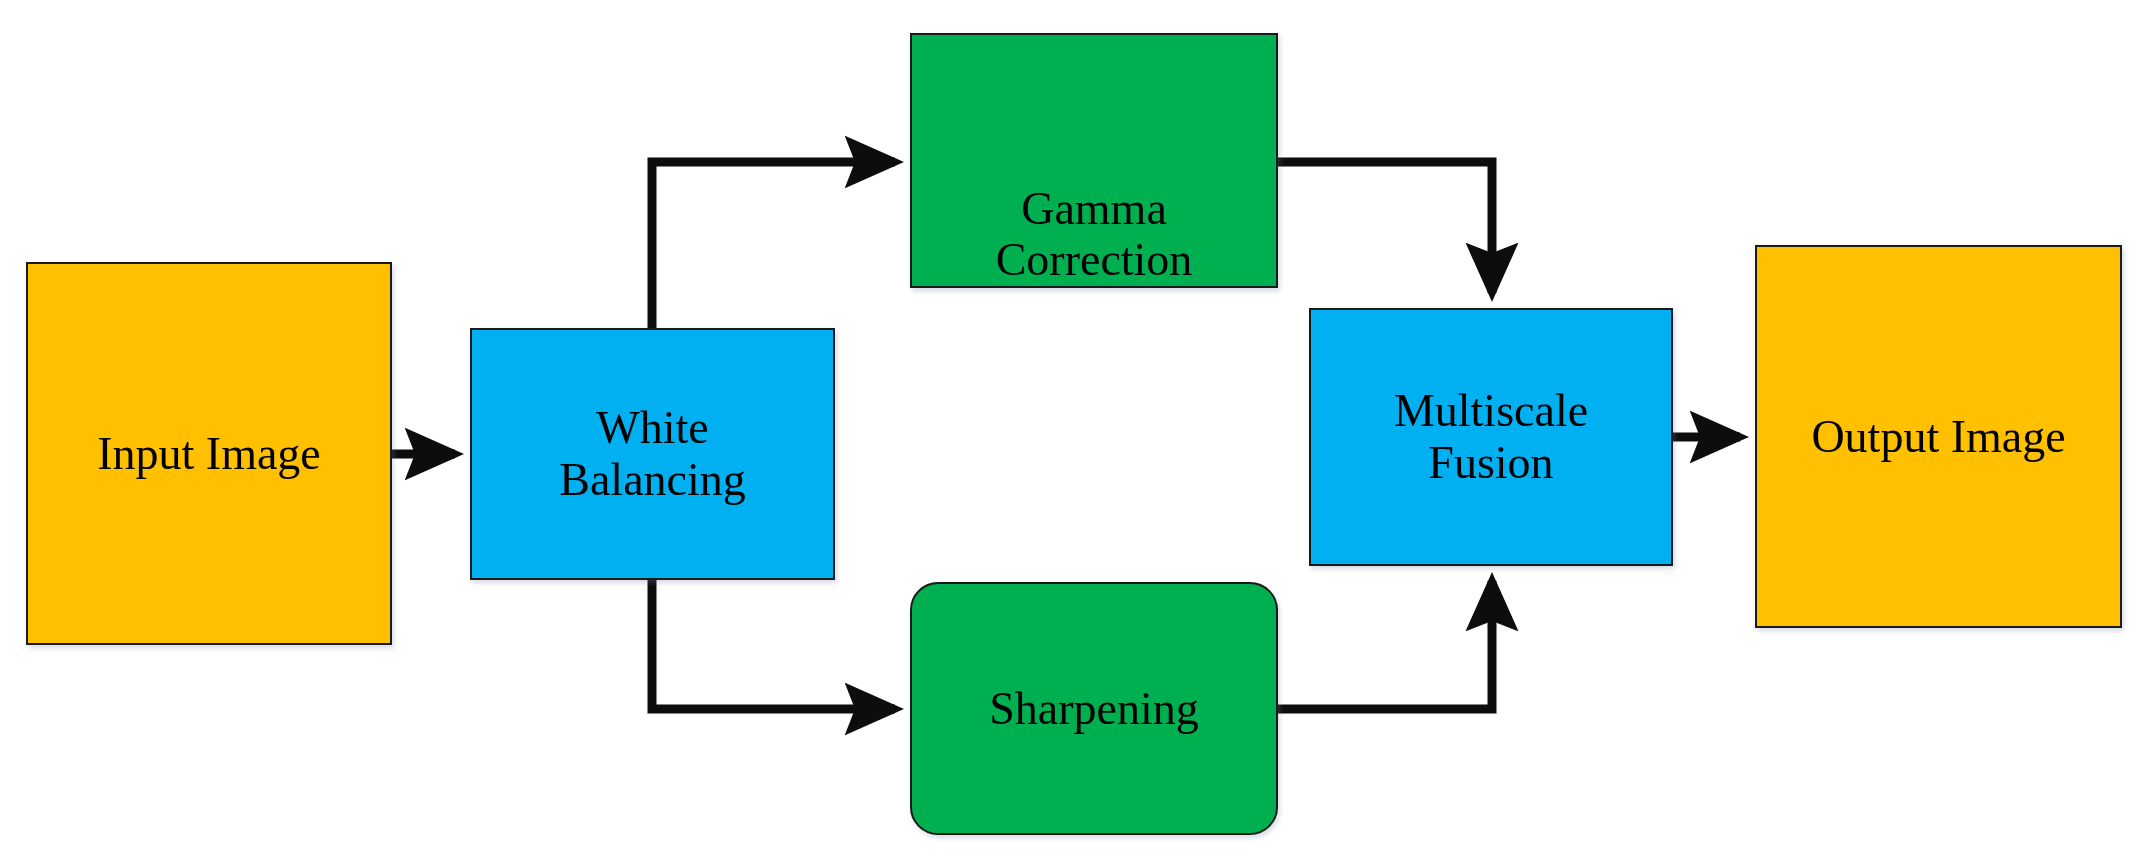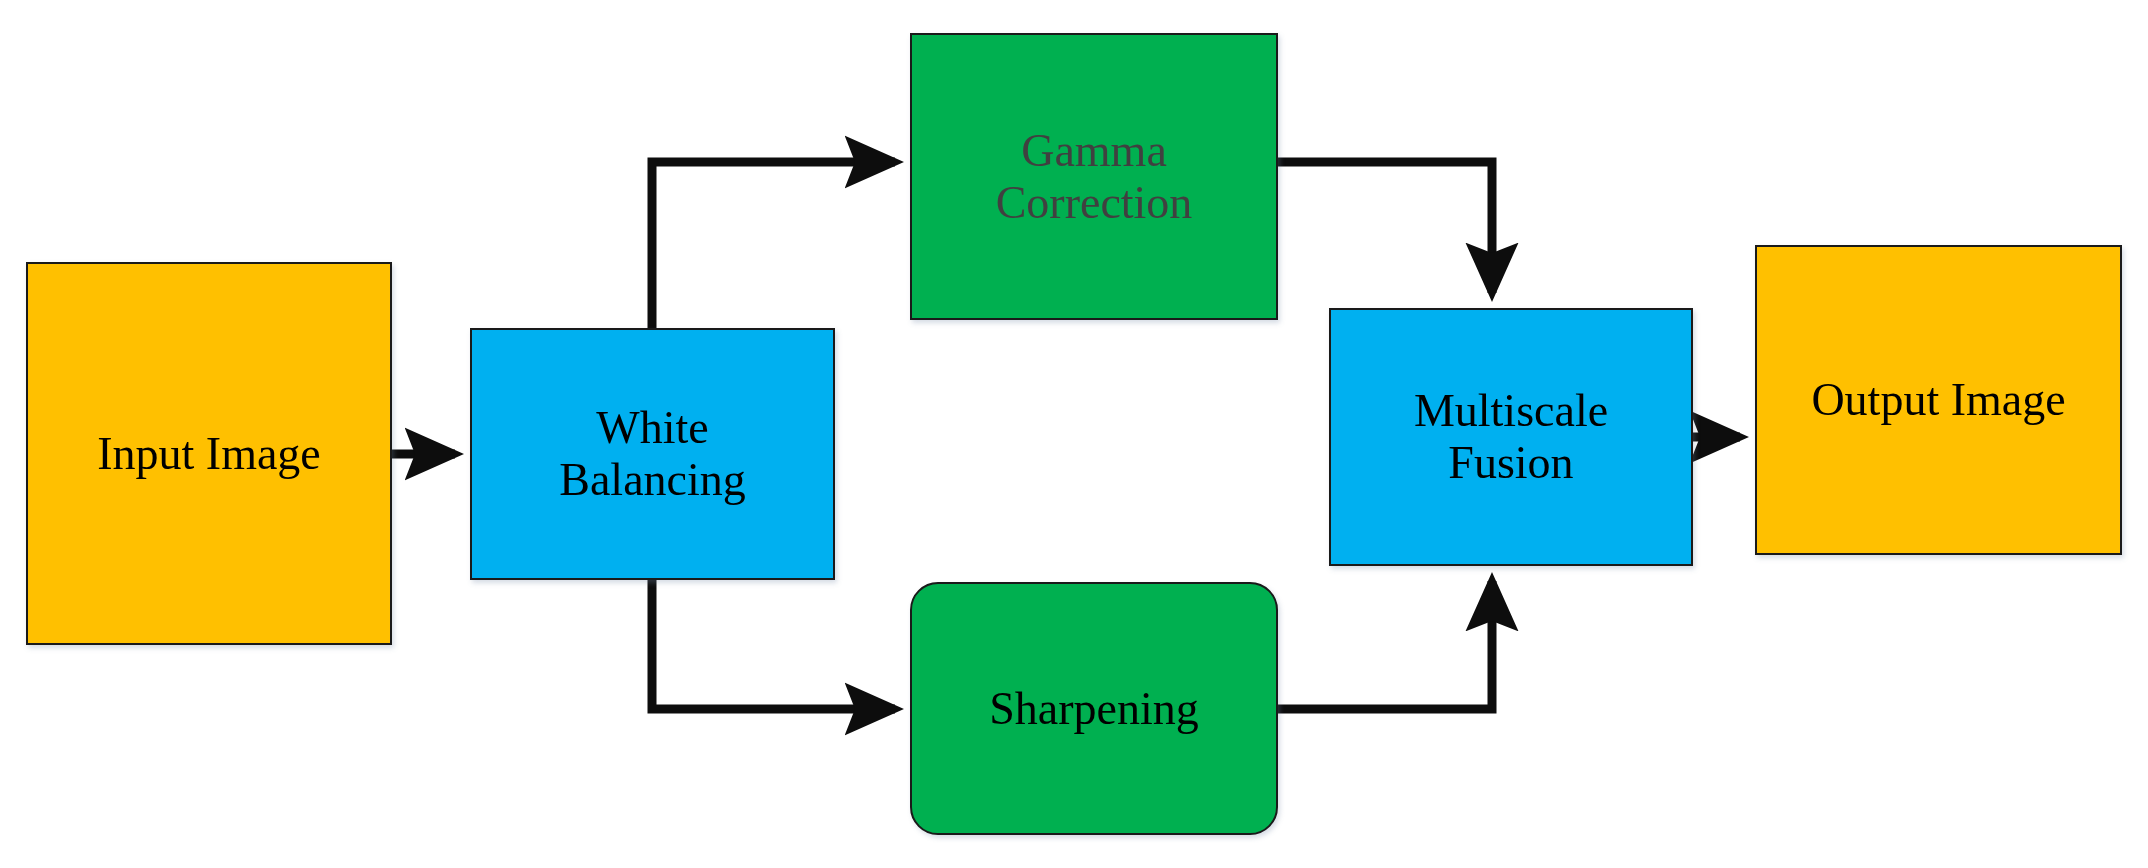--- a/index.html
+++ b/index.html
@@ -96,31 +96,31 @@
 
   <div class="node node-io" style="left: 26px; top: 262px; width: 366px; height: 383px; background: rgb(255, 192, 0); border-color: rgb(26, 26, 26); color: rgb(0, 0, 0);">
     <span class="node-label">Input Image</span>
   </div>
 
   <div class="node node-process" style="left: 470px; top: 328px; width: 365px; height: 252px; background: rgb(0, 176, 240); border-color: rgb(26, 26, 26); color: rgb(0, 0, 0);">
     <span class="node-label">White
 Balancing</span>
   </div>
 
-  <div class="node node-branch" style="left: 910px; top: 33px; width: 368px; height: 287px; background: rgb(0, 176, 80); border-color: rgb(26, 26, 26); color: #404040;">
+  <div class="node node-branch" style="left: 910px; top: 33px; width: 368px; height: 255px; background: rgb(0, 176, 80); border-color: rgb(26, 26, 26); color: #000000; align-items: flex-end;">
     <span class="node-label">Gamma
 Correction</span>
   </div>
 
   <div class="node node-branch" style="left: 910px; top: 582px; width: 368px; height: 253px; background: rgb(0, 176, 80); border-color: rgb(26, 26, 26); color: rgb(0, 0, 0); border-radius: 28px;">
     <span class="node-label">Sharpening</span>
   </div>
 
-  <div class="node node-process" style="left: 1309px; top: 308px; width: 364px; height: 258px; background: rgb(0, 176, 240); border-color: rgb(26, 26, 26); color: rgb(0, 0, 0); margin-left: 20px;">
+  <div class="node node-process" style="left: 1309px; top: 308px; width: 364px; height: 258px; background: rgb(0, 176, 240); border-color: rgb(26, 26, 26); color: rgb(0, 0, 0);">
     <span class="node-label">Multiscale
 Fusion</span>
   </div>
 
-  <div class="node node-io" style="left: 1755px; top: 245px; width: 367px; height: 310px; background: rgb(255, 192, 0); border-color: rgb(26, 26, 26); color: rgb(0, 0, 0);">
+  <div class="node node-io" style="left: 1755px; top: 245px; width: 367px; height: 383px; background: rgb(255, 192, 0); border-color: rgb(26, 26, 26); color: rgb(0, 0, 0);">
     <span class="node-label">Output Image</span>
   </div>
 
 </div>
 
 </body></html>

